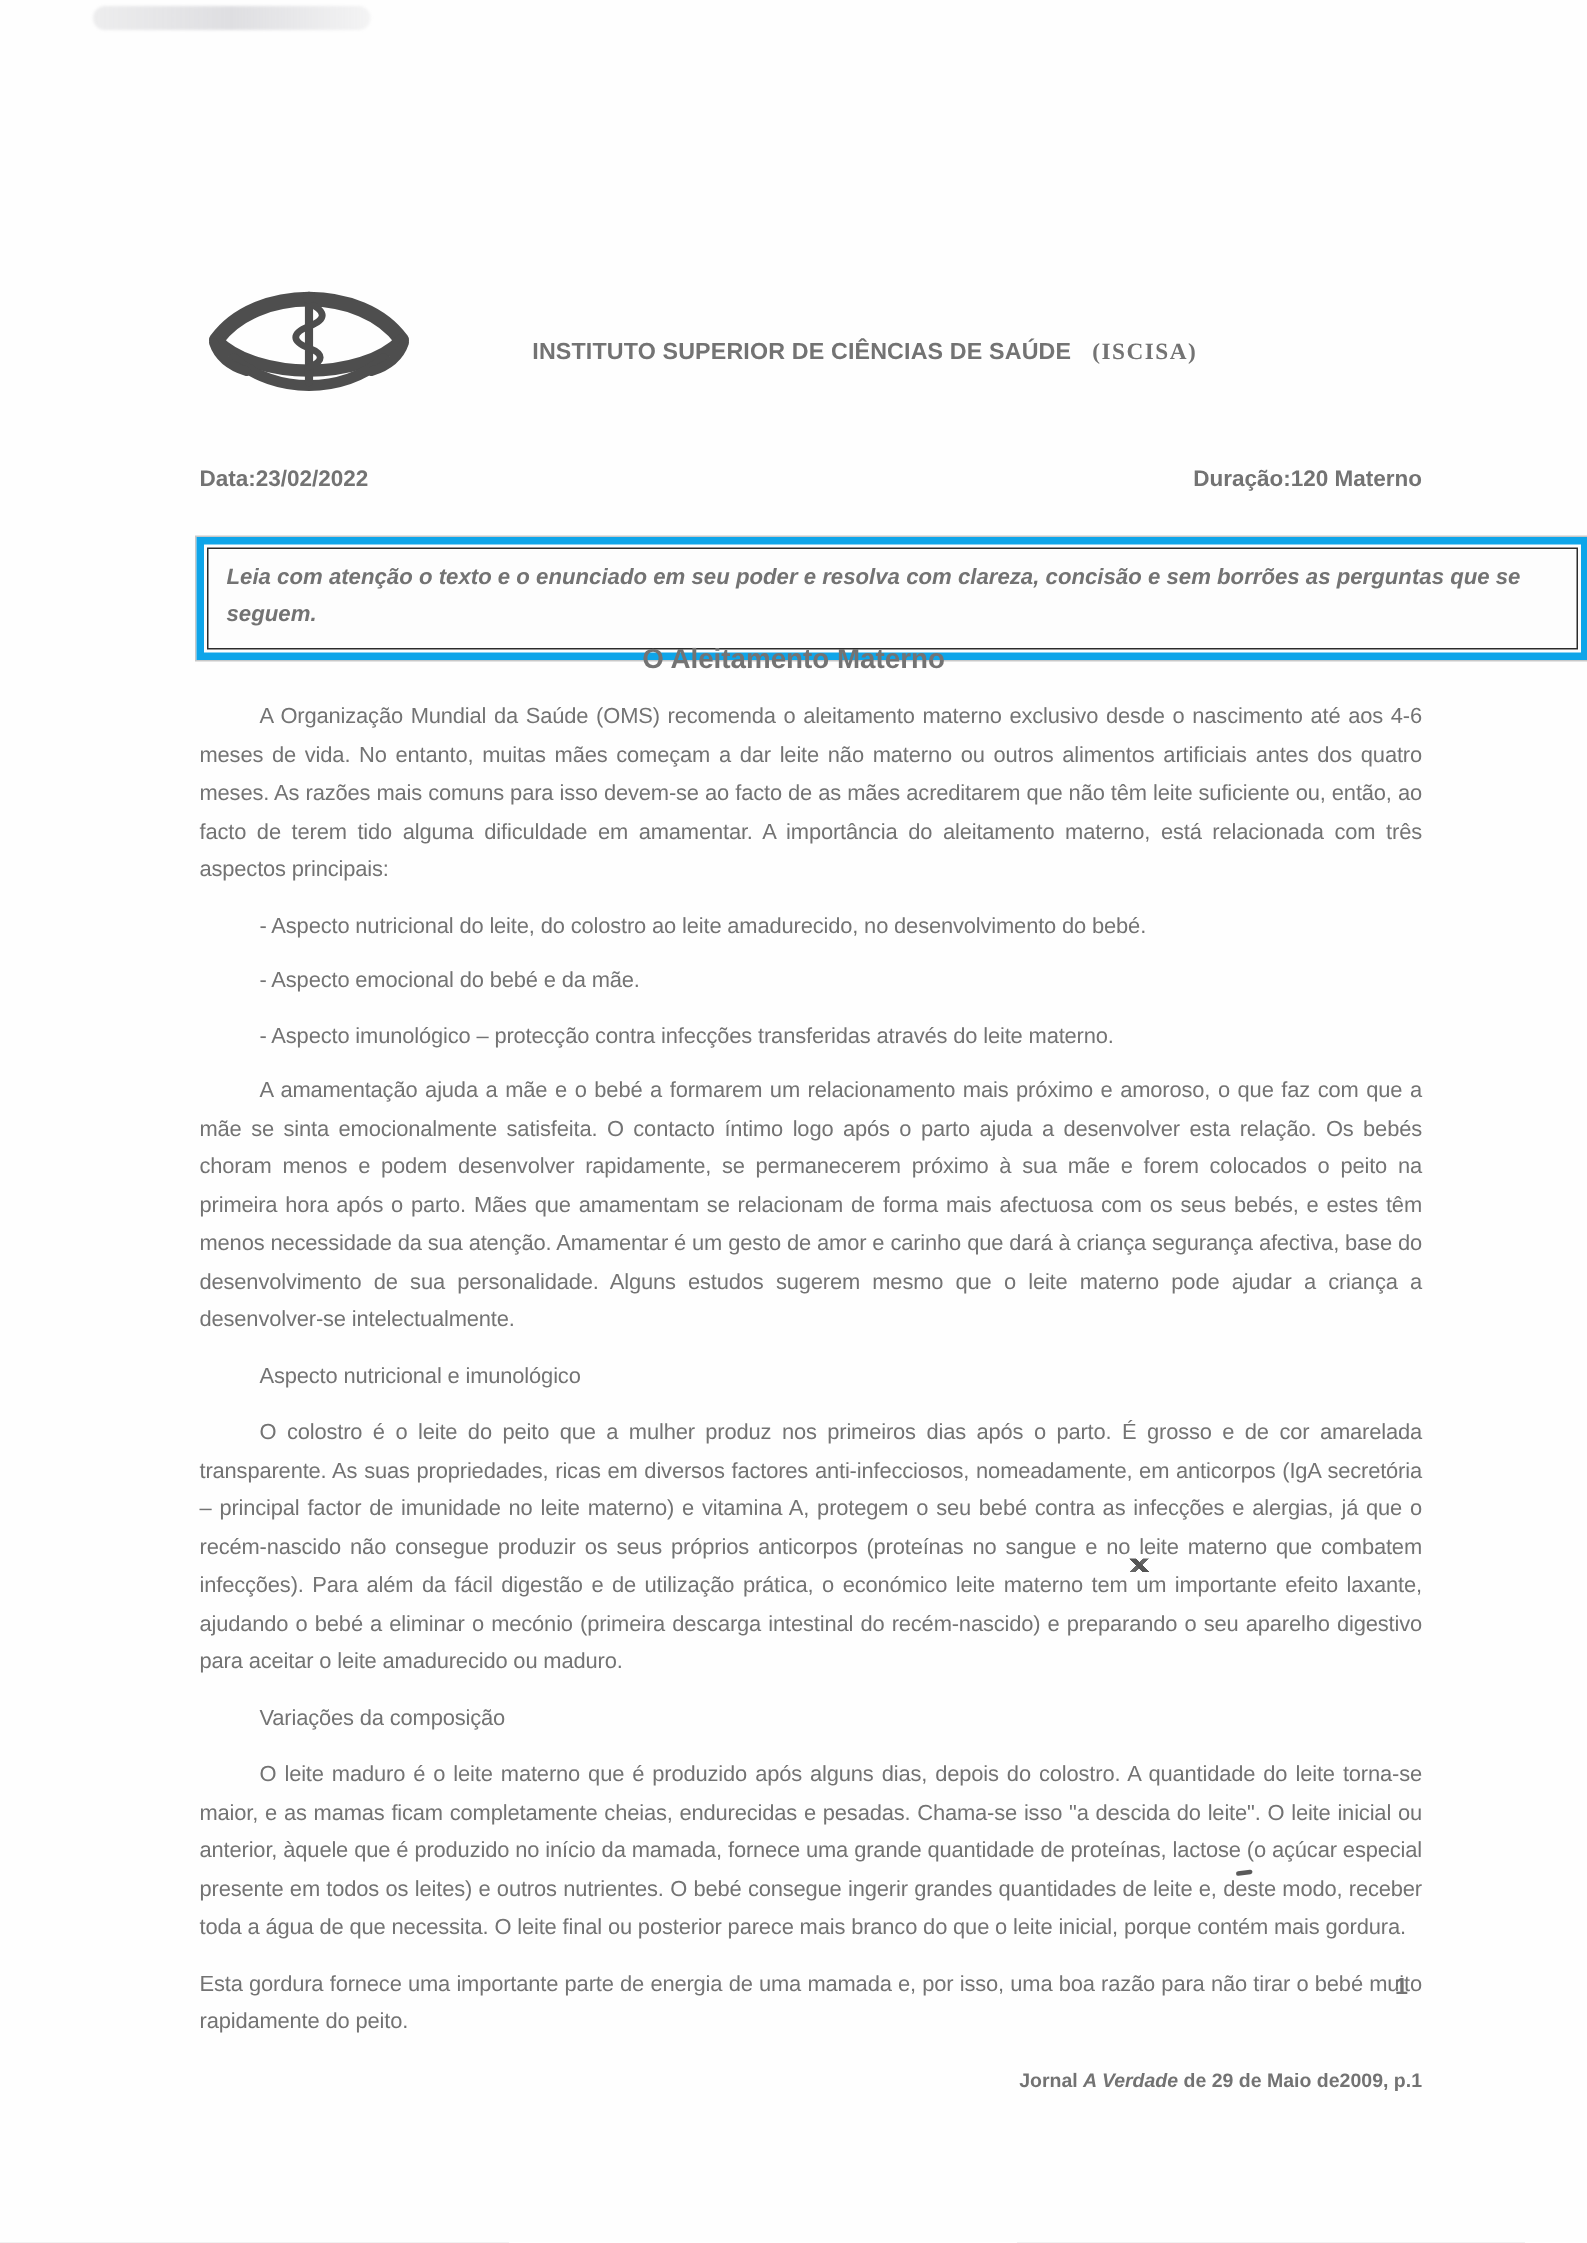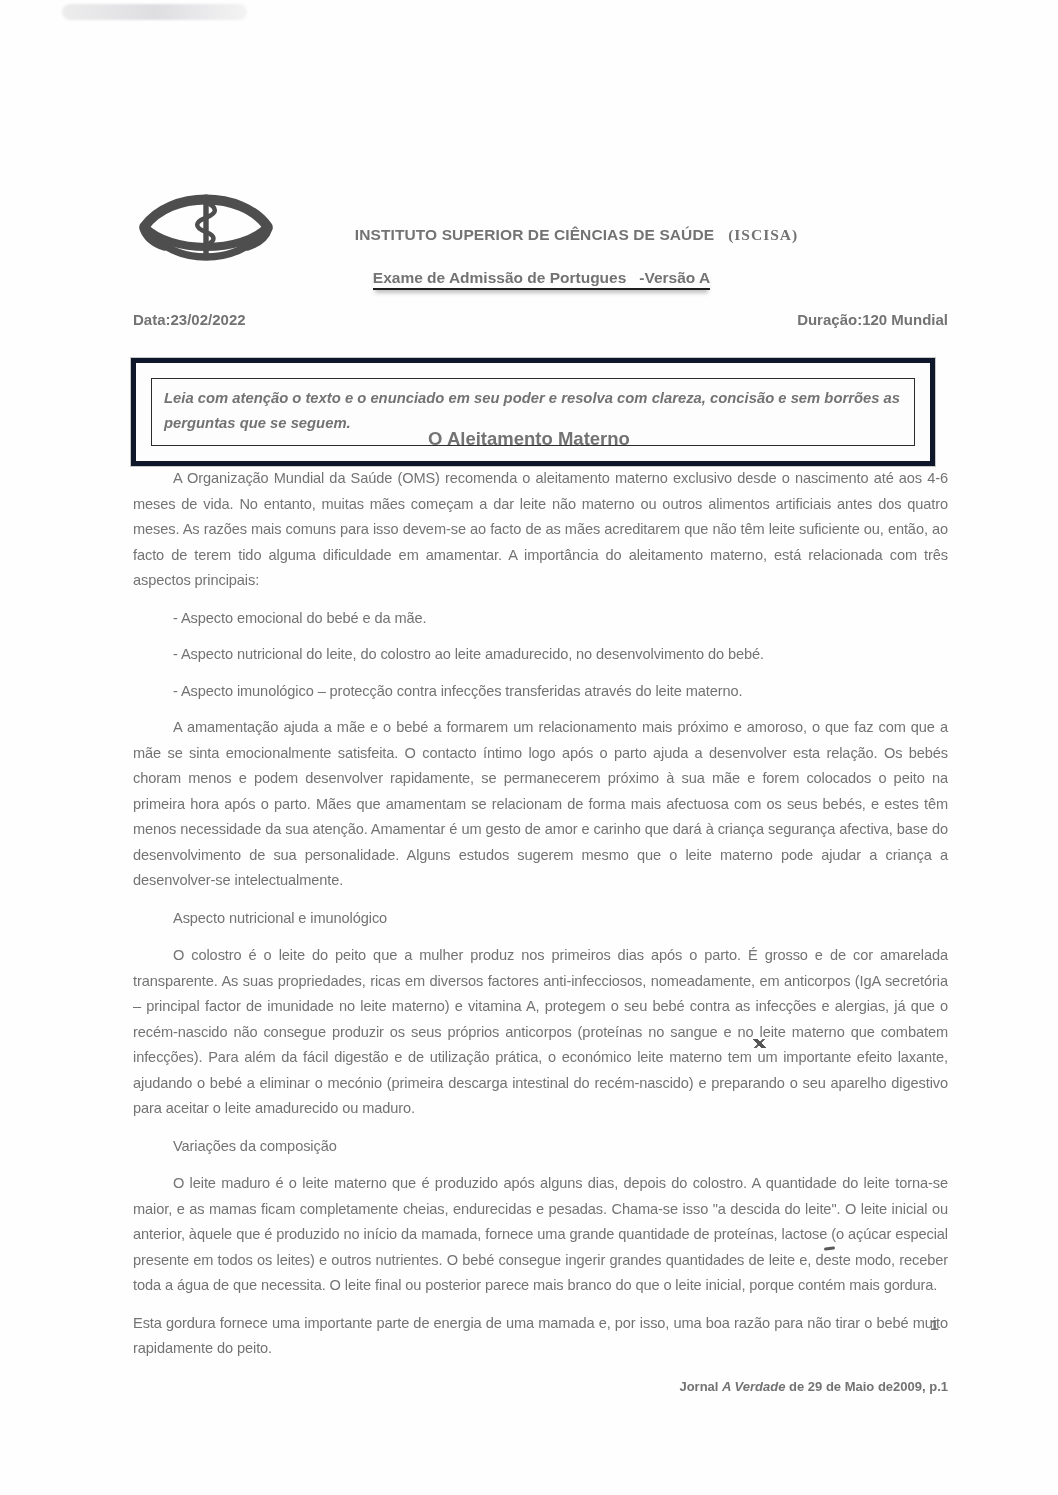--- a/index.html
+++ b/index.html
@@ -80,24 +80,24 @@
     display: flex;
     justify-content: space-between;
     font-weight: bold;
     font-size: 15px;
   }
   .meta-date .date-value { }
   .instruction-box {
     position: absolute;
     left: 131px;
     top: 358px;
-    width: 804px;
+    width: 928px;
     box-sizing: border-box;
-    border: 5px solid #0f172a;
-    padding: 15px;
+    border: 5px solid #0ea5e9;
+    padding: 2px;
     background: #fdfdfd;
     box-shadow: 0 0 0 1px rgba(100,100,100,0.35);
   }
   .instruction-inner {
     border: 1px solid #2b2b2b;
     padding: 7px 14px 9px 12px;
   }
   .instruction-inner p {
     margin: 0;
     font-weight: bold;
@@ -195,44 +195,41 @@
         <path d="M75,19 c13,6 13,12 0,17 c-13,5 -13,11 0,16 c11,4 11,10 0,14" stroke-width="5"></path>
         <circle cx="75" cy="15" r="4.5" fill="#4e4e4e" stroke="none"></circle>
       </g>
     </svg>
   </div>
 
   <div class="institution">
     <span>INSTITUTO SUPERIOR DE CIÊNCIAS DE SAÚDE</span><span class="acronym">(ISCISA)</span>
   </div>
 
-  <div class="subtitle-row">
-    <span class="subtitle">Exame de Admissão de Portugues   -Versão A</span>
-  </div>
 
   <div class="meta-row">
     <div class="meta-date">
       <span class="date-label">Data:</span><span class="date-value">23/02/2022</span>
     </div>
-    <div class="meta-duration">Duração:120 Mundial</div>
+    <div class="meta-duration">Duração:120 Materno</div>
   </div>
 
   <div class="instruction-box">
     <div class="instruction-inner">
       <p>Leia com atenção  o texto e o enunciado em seu poder e resolva com clareza, concisão e sem borrões as perguntas que se seguem.</p>
     </div>
   </div>
 
   <h1 class="article-title">O Aleitamento Materno</h1>
 
   <div class="article-body">
     <p class="para-indent">A Organização Mundial da Saúde (OMS) recomenda o aleitamento materno exclusivo desde o nascimento até aos 4-6 meses de vida. No entanto, muitas mães começam a dar leite não materno ou outros alimentos artificiais antes dos quatro meses. As razões mais comuns para isso devem-se ao facto de as mães acreditarem que não têm leite suficiente ou, então, ao facto de terem tido alguma dificuldade em amamentar. A importância do aleitamento materno, está relacionada com três aspectos principais:</p>
 
+    <p class="bullet">- Aspecto nutricional do leite, do colostro ao leite amadurecido, no desenvolvimento do bebé.</p>
     <p class="bullet">- Aspecto emocional do bebé e da mãe.</p>
-    <p class="bullet">- Aspecto nutricional do leite, do colostro ao leite amadurecido, no desenvolvimento do bebé.</p>
     <p class="bullet">- Aspecto imunológico – protecção contra infecções transferidas através do leite materno.</p>
 
     <p class="para-indent">A amamentação ajuda a mãe e o bebé a formarem um relacionamento mais próximo e amoroso, o que faz com que a mãe se sinta emocionalmente satisfeita. O contacto íntimo logo após o parto ajuda a desenvolver esta relação. Os bebés choram menos e podem desenvolver rapidamente, se permanecerem próximo à sua mãe e forem colocados o peito na primeira hora após o parto. Mães que amamentam se relacionam de forma mais afectuosa com os seus bebés, e estes têm menos necessidade da sua atenção. Amamentar é um gesto de amor e carinho que dará à criança segurança afectiva, base do desenvolvimento de sua personalidade. Alguns estudos sugerem mesmo que o leite materno pode ajudar a criança a desenvolver-se intelectualmente.</p>
 
     <p class="section-heading">Aspecto nutricional e imunológico</p>
     <p class="para-indent">O colostro é o leite do peito que a mulher produz nos primeiros dias após o parto. É grosso e de cor amarelada transparente. As suas propriedades, ricas em diversos factores anti-infecciosos, nomeadamente, em anticorpos (IgA secretória – principal factor de imunidade no leite materno) e vitamina A, protegem o seu bebé contra as infecções e alergias, já que o recém-nascido não consegue produzir os seus próprios anticorpos (proteínas no sangue e no leite materno que combatem infecções). Para além da fácil digestão e de utilização prática, o económico leite materno tem um importante efeito laxante, ajudando o bebé a eliminar o mecónio (primeira descarga intestinal do recém-nascido) e preparando o seu aparelho digestivo para aceitar o leite amadurecido ou maduro.</p>
 
     <p class="section-heading">Variações da composição</p>
     <p class="para-indent">O leite maduro é o leite materno que é produzido após alguns dias, depois do colostro. A quantidade do leite torna-se maior, e as mamas ficam completamente cheias, endurecidas e pesadas. Chama-se isso "a descida do leite". O leite inicial ou anterior, àquele que é produzido no início da mamada, fornece uma grande quantidade de proteínas, lactose (o açúcar especial presente em todos os leites) e outros nutrientes. O bebé consegue ingerir grandes quantidades de leite e, deste modo, receber toda a água de que necessita. O leite final ou posterior parece mais branco do que o leite inicial, porque contém mais gordura.</p>
 

